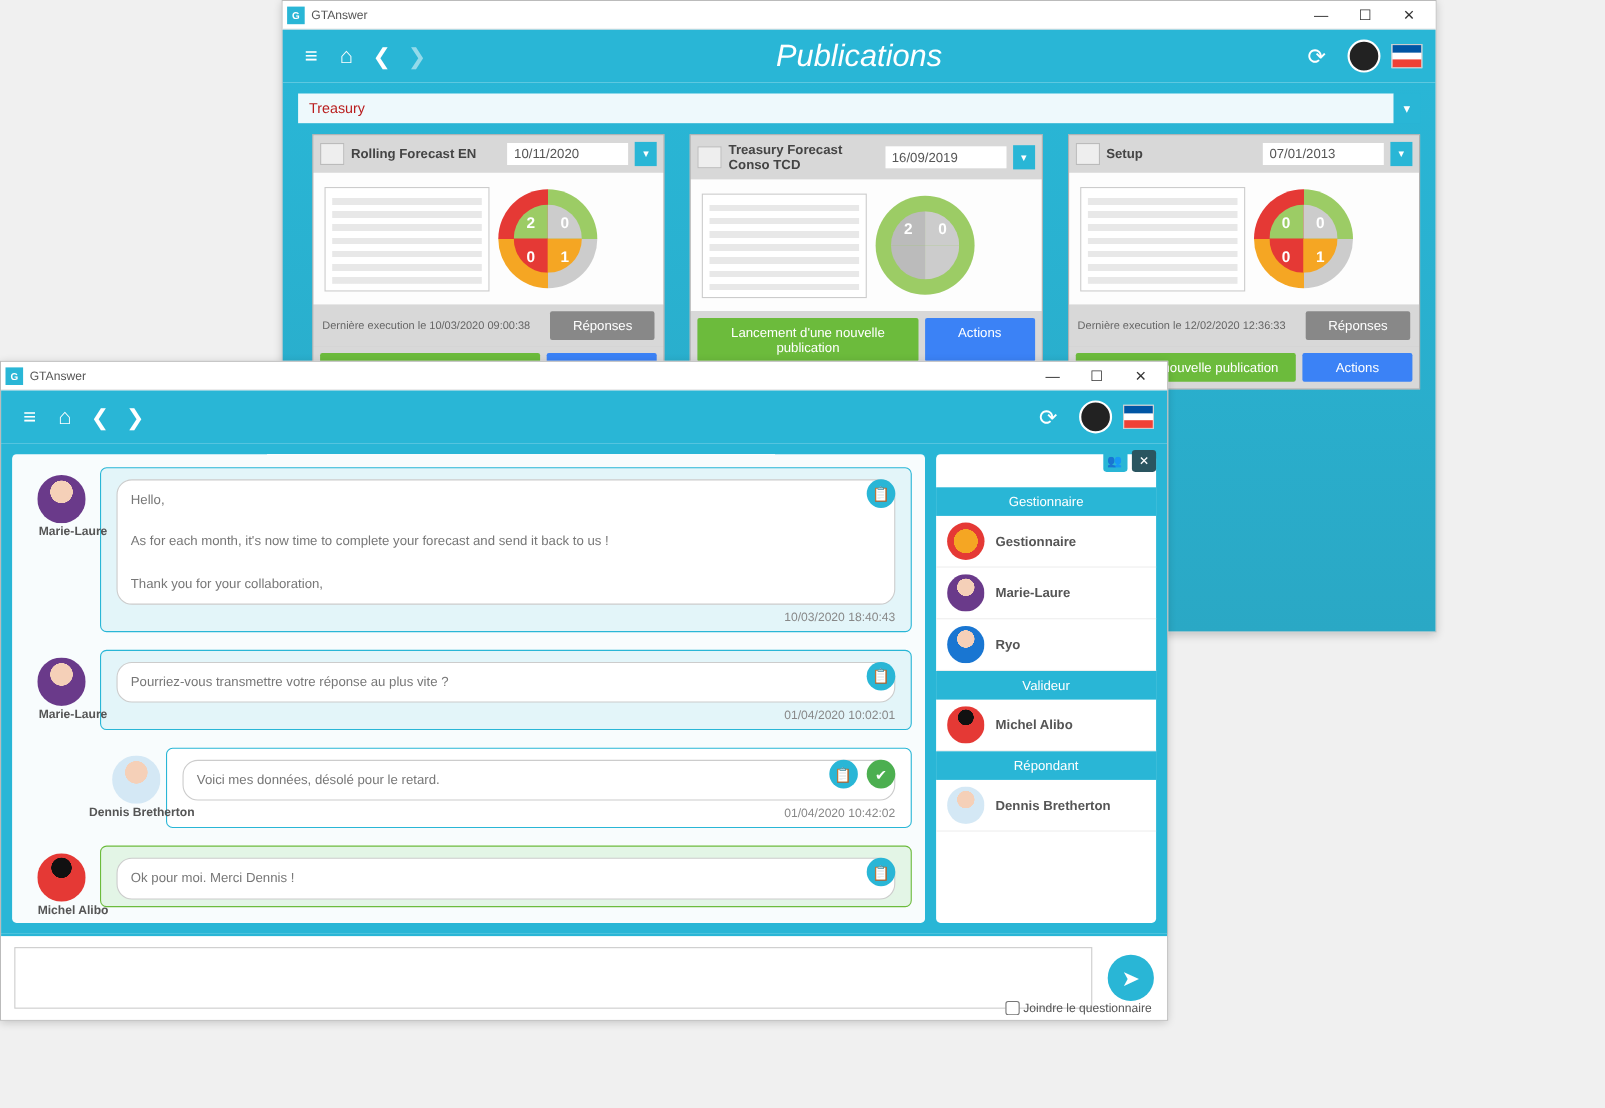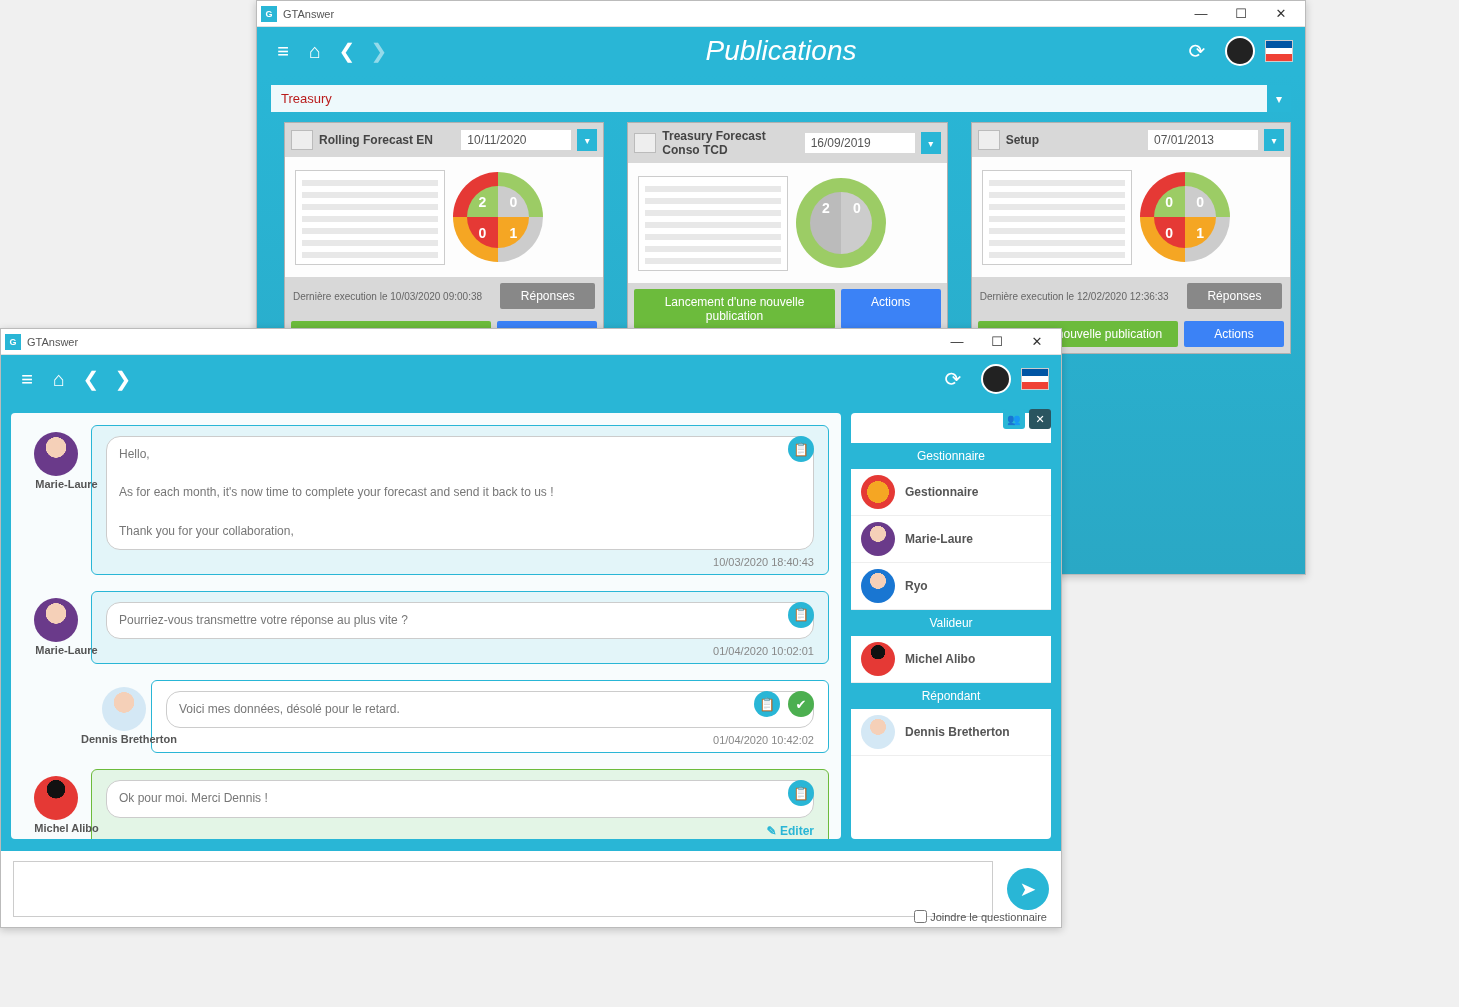--- a/index.html
+++ b/index.html
@@ -261,21 +261,20 @@
     <div class="bubble">Voici mes données, désolé pour le retard.</div>
     <div class="m-time">01/04/2020 10:42:02</div>
   </div>
   <div class="msg green">
     <div class="m-avatar av-ma"></div>
     <div class="m-name">Michel Alibo</div>
     <div class="m-icons">
               <div class="m-icon">📋</div>
             </div>
     <div class="bubble">Ok pour moi. Merci Dennis !</div>
-    <div class="m-edit">✎ Editer</div>
   </div>
         </div>
       <div class="sidepanel">
         <div class="side-top-icons">
           <div class="sti">👥</div>
           <div class="sti dark">✕</div>
         </div>
         <div id="side-container">
             <div class="side-section">Gestionnaire</div>
     <div class="side-row">

